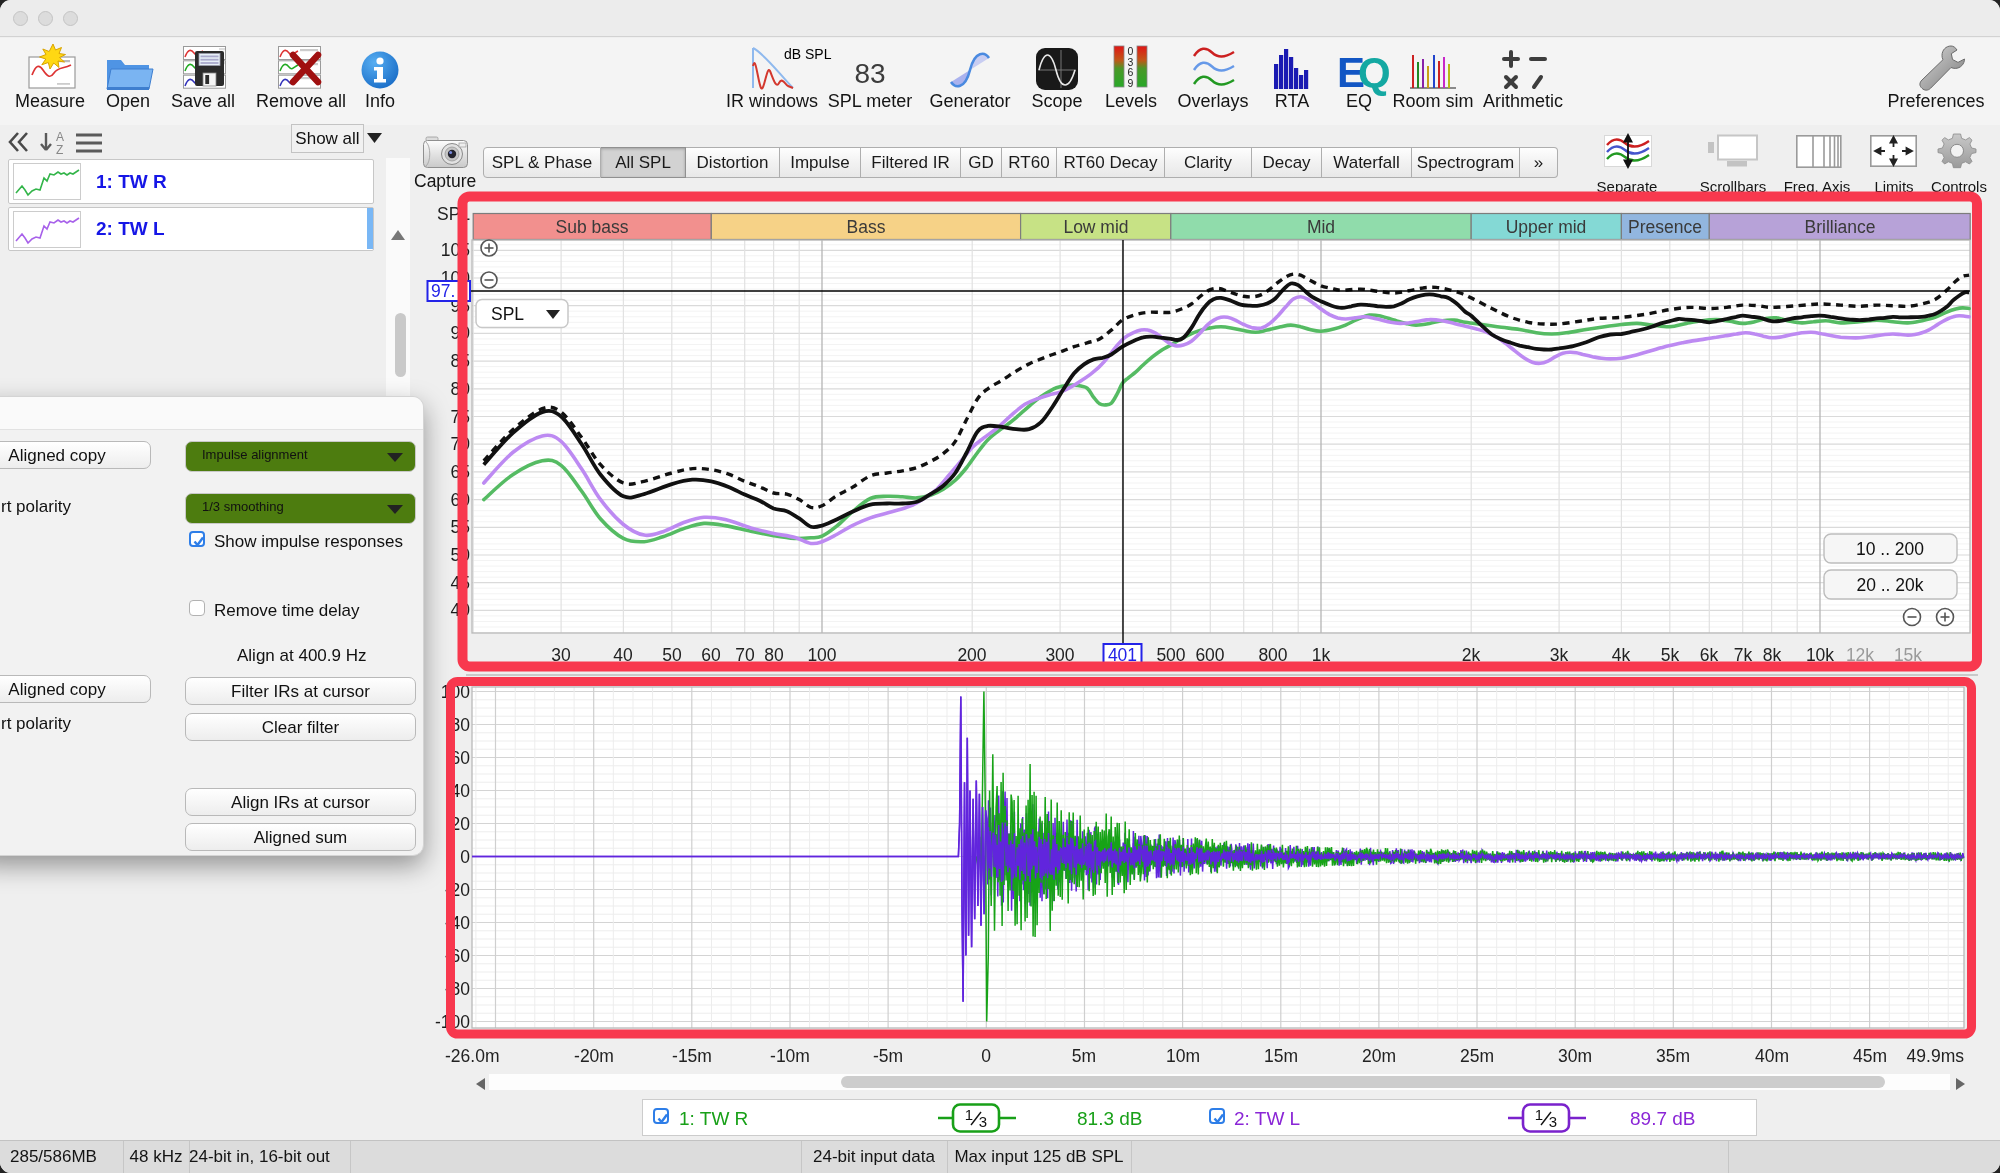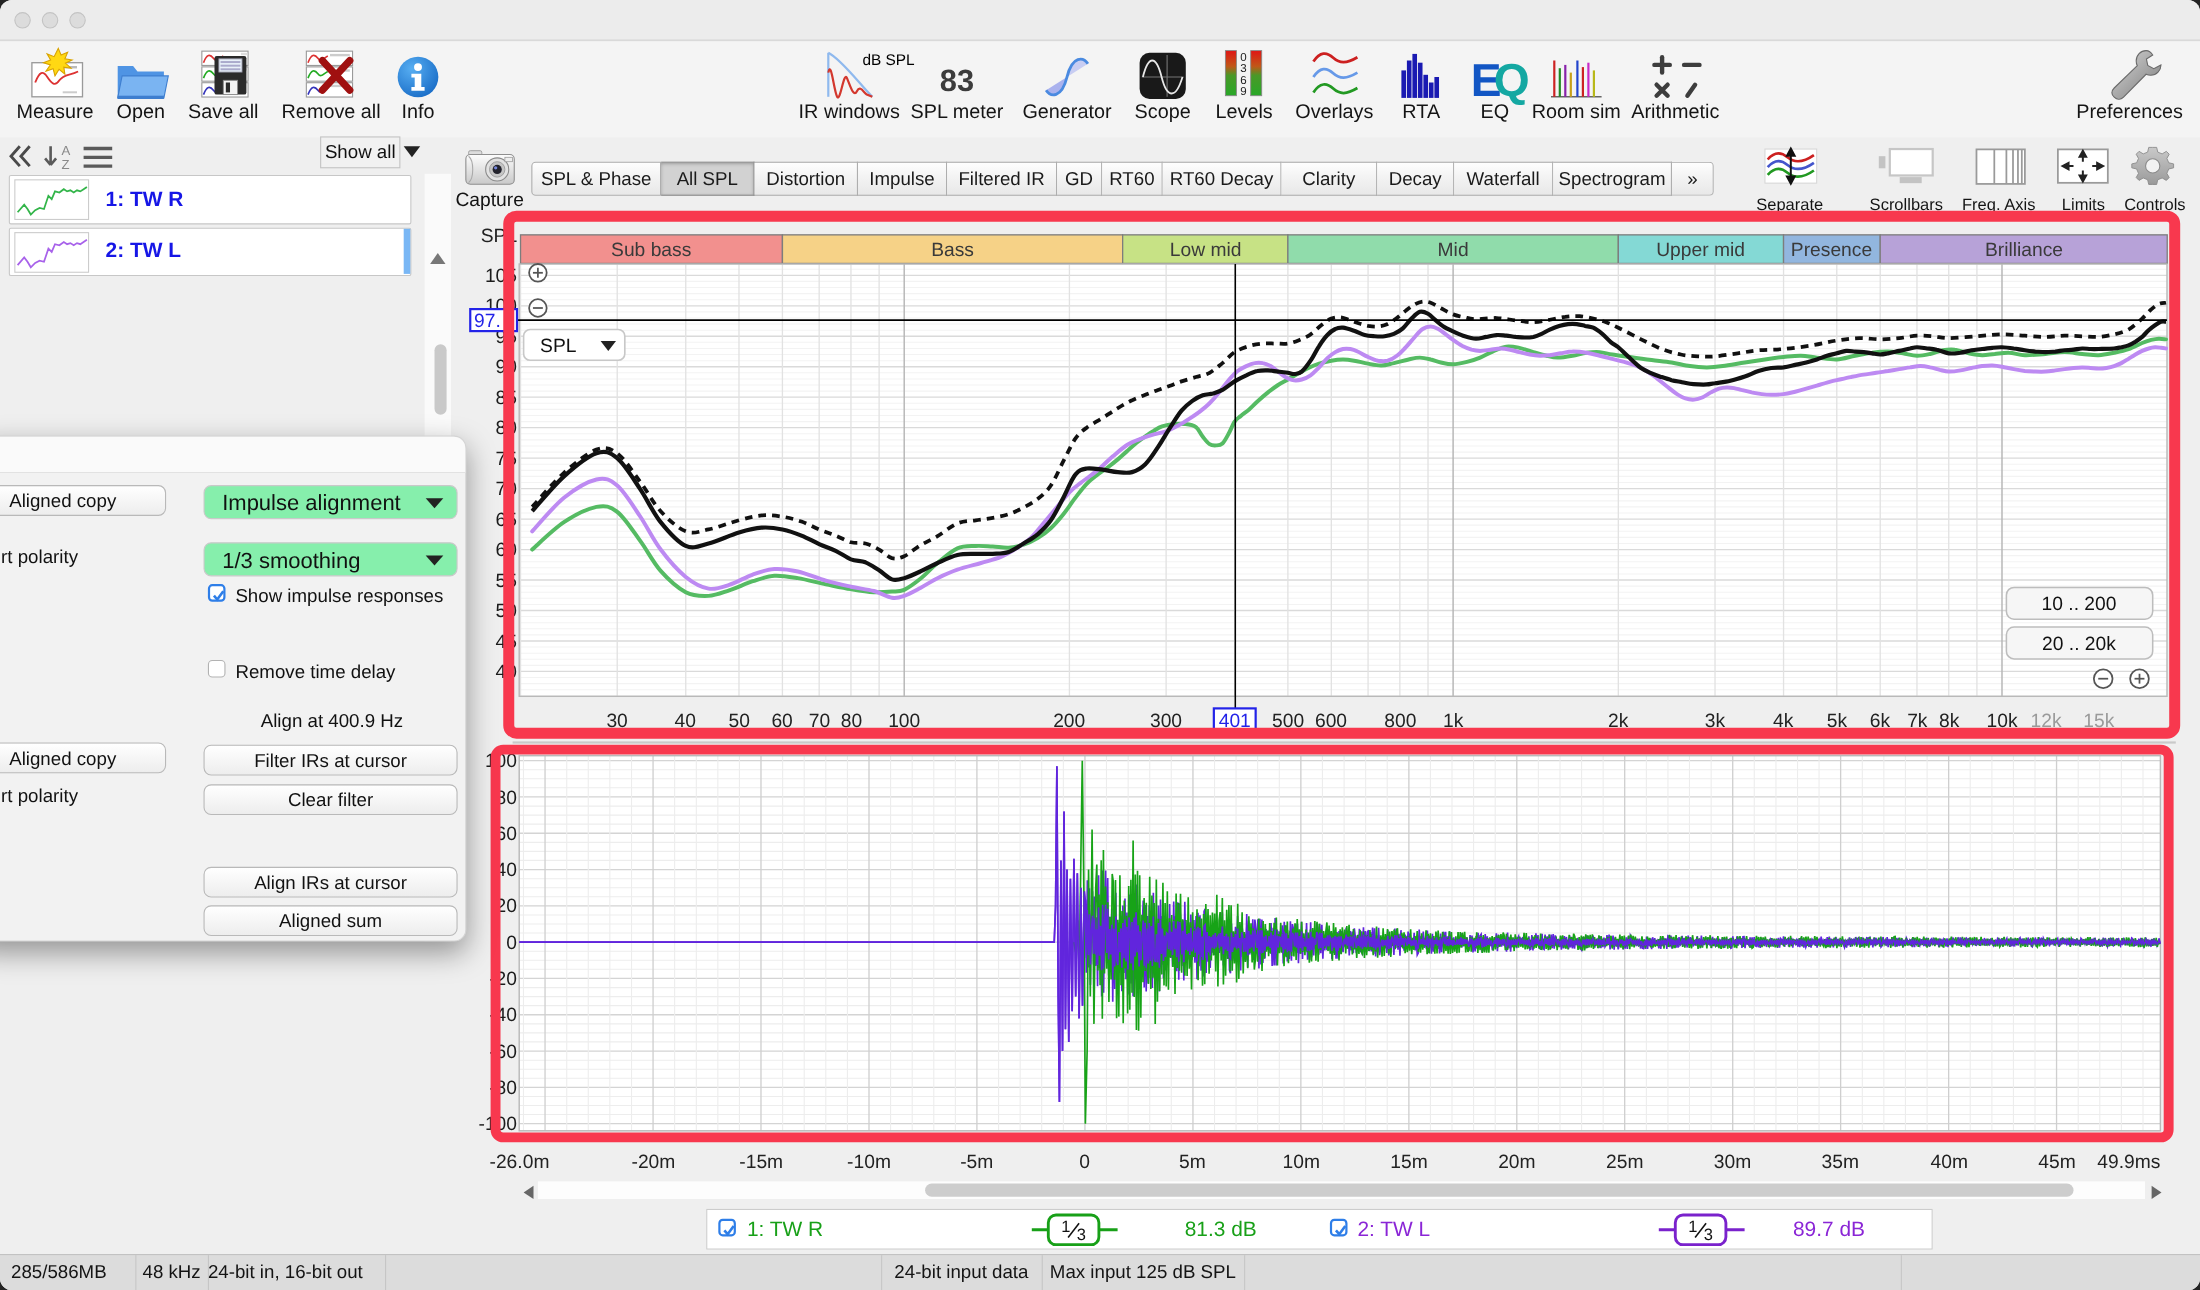--- a/index.html
+++ b/index.html
@@ -11,21 +11,21 @@
 .tlab{position:absolute;top:91px;font-size:18px;color:#141414;white-space:nowrap;transform:translateX(-50%)}
 .ricon-lab{position:absolute;top:178px;font-size:15px;color:#141414;white-space:nowrap;transform:translateX(-50%)}
 .tab{position:absolute;top:147px;height:31px;border:1px solid #aeaeae;border-left:none;background:linear-gradient(#fefefe,#f3f3f3 45%,#e8e8e8);font-size:17px;color:#1a1a1a;text-align:center;line-height:29px;white-space:nowrap}
 .tab.first{border-left:1px solid #aeaeae;border-radius:4px 0 0 4px}
 .tab.last{border-radius:0 4px 4px 0}
 .tab.sel{background:#d2d2d2;box-shadow:inset 0 1px 3px rgba(0,0,0,.25);border-color:#909090}
 .card{position:absolute;left:8px;width:366px;background:#fff;border:1.5px solid #c7c7c7;border-radius:2px}
 .thumb{position:absolute;left:4px;top:3px;width:68px;height:37px;border:1px solid #ccc;background:#fff}
 .mlab{position:absolute;left:87px;font-size:19px;font-weight:bold;color:#1616e6}
 .btn{position:absolute;background:linear-gradient(#ffffff,#ededed);border:1px solid #b9b9b9;border-radius:7px;font-size:17px;color:#111;text-align:center}
-.dd{position:absolute;background:#86efac;border:1.5px solid #c9c9c9;border-radius:7px;font-size:20px;color:#111}
+.dd{position:absolute;background:#4d7c0f;border:1.5px solid #c9c9c9;border-radius:7px;font-size:13px;color:#111}
 .dd b{font-weight:normal;position:absolute;left:16px;top:5px}
 .dd i{position:absolute;right:12px;top:11px;width:0;height:0;border-left:8px solid transparent;border-right:8px solid transparent;border-top:9px solid #222}
 .cb{position:absolute;width:16px;height:16px;background:#fff;border:2px solid #2e7ee8;border-radius:4px}
 .cb.off{border:1.5px solid #b2b2b2}
 .cb svg{position:absolute;left:0px;top:0px}
 .dlglab{position:absolute;font-size:17px;color:#111;white-space:nowrap}
 #statusbar{position:absolute;left:0;top:1140px;width:2000px;height:33px;background:#dcdcdc;border-top:1px solid #c2c2c2;font-size:17px;color:#141414}
 #statusbar .cell{position:absolute;top:0;height:33px;line-height:32px;white-space:nowrap}
 #statusbar .sep{position:absolute;top:0;width:1px;height:33px;background:#c6c6c6}
 .mono{font-family:"Liberation Mono",monospace;font-size:17px;font-weight:bold}
@@ -35,21 +35,21 @@
 svg text{font-family:"Liberation Sans",sans-serif}
 </style></head><body>
 <div id="win">
 <div id="titlebar">
       <i class="tl" style="left:13px"></i>
       <i class="tl" style="left:38px"></i>
       <i class="tl" style="left:63px"></i>
     </div>
 <div id="toolbar"></div>
 <div class="abs" style="left:784px;top:46px;width:72px;font-size:14px;color:#000000">dB SPL</div>
-<div class="abs" style="left:834px;top:58px;width:72px;text-align:center;font-size:28px;font-weight:bold;color:#3c3c3c">83</div>
+<div class="abs" style="left:834px;top:58px;width:72px;text-align:center;font-size:28px;font-weight:normal;color:#3c3c3c">83</div>
 <svg class="abs" style="left:28px;top:44px" width="50" height="46">
 <rect x="1" y="13" width="46" height="31" fill="#fff" stroke="#9a9a9a" stroke-width="1.2"></rect>
 <path d="M4,31 C8,21 11,20 15,26 C19,32 22,35 26,29 C30,23 35,25 43,21" stroke="#d33" stroke-width="1.7" fill="none"></path>
 <rect x="27" y="16" width="15" height="2.2" fill="#bbb"></rect>
       <rect x="29" y="39" width="13" height="1.8" fill="#ccc"></rect>
 <polygon points="25,0 27.5,6 33.5,3.5 31,9.5 37.5,10.5 31.5,13.5 36.5,18 30,17 31,23.5 25.7,19 22,25 20.3,18.5 13.8,20.8 17.8,15 11.5,13 18,10.5 14.8,5 21.2,7.5" fill="#ffd813" stroke="#d9a300" stroke-width="1"></polygon>
     </svg>
 <svg class="abs" style="left:105px;top:55px" width="50" height="38">
 <path d="M2,5 L16,5 L20,10 L44,10 L44,34 L2,34 Z" fill="#4f94e4"></path>
 <path d="M2,34 L6,14 L48,14 L44,34 Z" fill="#7ab4f2" stroke="#3f7fd0" stroke-width="1"></path>

